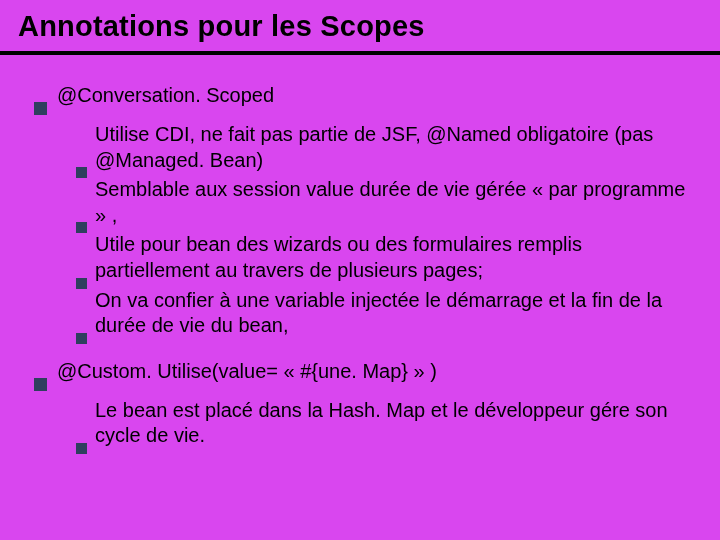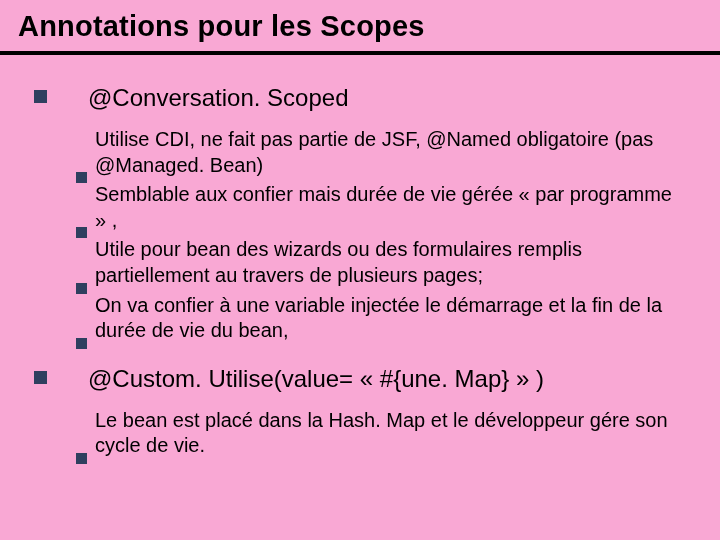--- a/index.html
+++ b/index.html
@@ -6,21 +6,21 @@
     margin: 0;
     padding: 0;
     width: 720px;
     height: 540px;
     background: #000;
     font-family: Arial, Helvetica, sans-serif;
     color: #000;
     overflow: hidden;
   }
   .slide {
-    background: #f9a8d4;
+    background: #d946ef;
     width: 720px;
     height: 540px;
     box-sizing: border-box;
     position: relative;
   }
   .title-bar {
     padding: 10px 0 8px 18px;
     font-size: 29px;
     font-weight: bold;
     border-bottom: 4px solid #000;
@@ -40,25 +40,24 @@
     top: 7px;
   }
   .bullet-sq.small {
     width: 11px;
     height: 11px;
     top: 5px;
     margin-right: 8px;
   }
   .level1 {
     display: flex;
-    align-items: flex-start;
-    font-size: 24px;
+    align-items: flex-end;
+    font-size: 20px;
     margin-bottom: 14px;
     line-height: 1.25;
-    gap: 31px;
   }
   .level2-wrap {
     margin-left: 42px;
     margin-bottom: 20px;
   }
   .level2 {
     display: flex;
     align-items: flex-end;
     font-size: 20px;
     line-height: 1.28;
@@ -79,21 +78,21 @@
       <span class="bullet-sq"></span>
       <span class="text">@Conversation. Scoped</span>
     </div>
     <div class="level2-wrap">
       <div class="level2">
         <span class="bullet-sq small"></span>
         <span class="text">Utilise CDI, ne fait pas partie de JSF, @Named obligatoire (pas @Managed. Bean)</span>
       </div>
       <div class="level2">
         <span class="bullet-sq small"></span>
-        <span class="text">Semblable aux confier mais durée de vie gérée « par programme » ,</span>
+        <span class="text">Semblable aux session value durée de vie gérée « par programme » ,</span>
       </div>
       <div class="level2">
         <span class="bullet-sq small"></span>
         <span class="text">Utile pour bean des wizards ou des formulaires remplis partiellement au travers de plusieurs pages;</span>
       </div>
       <div class="level2">
         <span class="bullet-sq small"></span>
         <span class="text">On va confier à une variable injectée le démarrage et la fin de la durée de vie du bean,</span>
       </div>
     </div>

